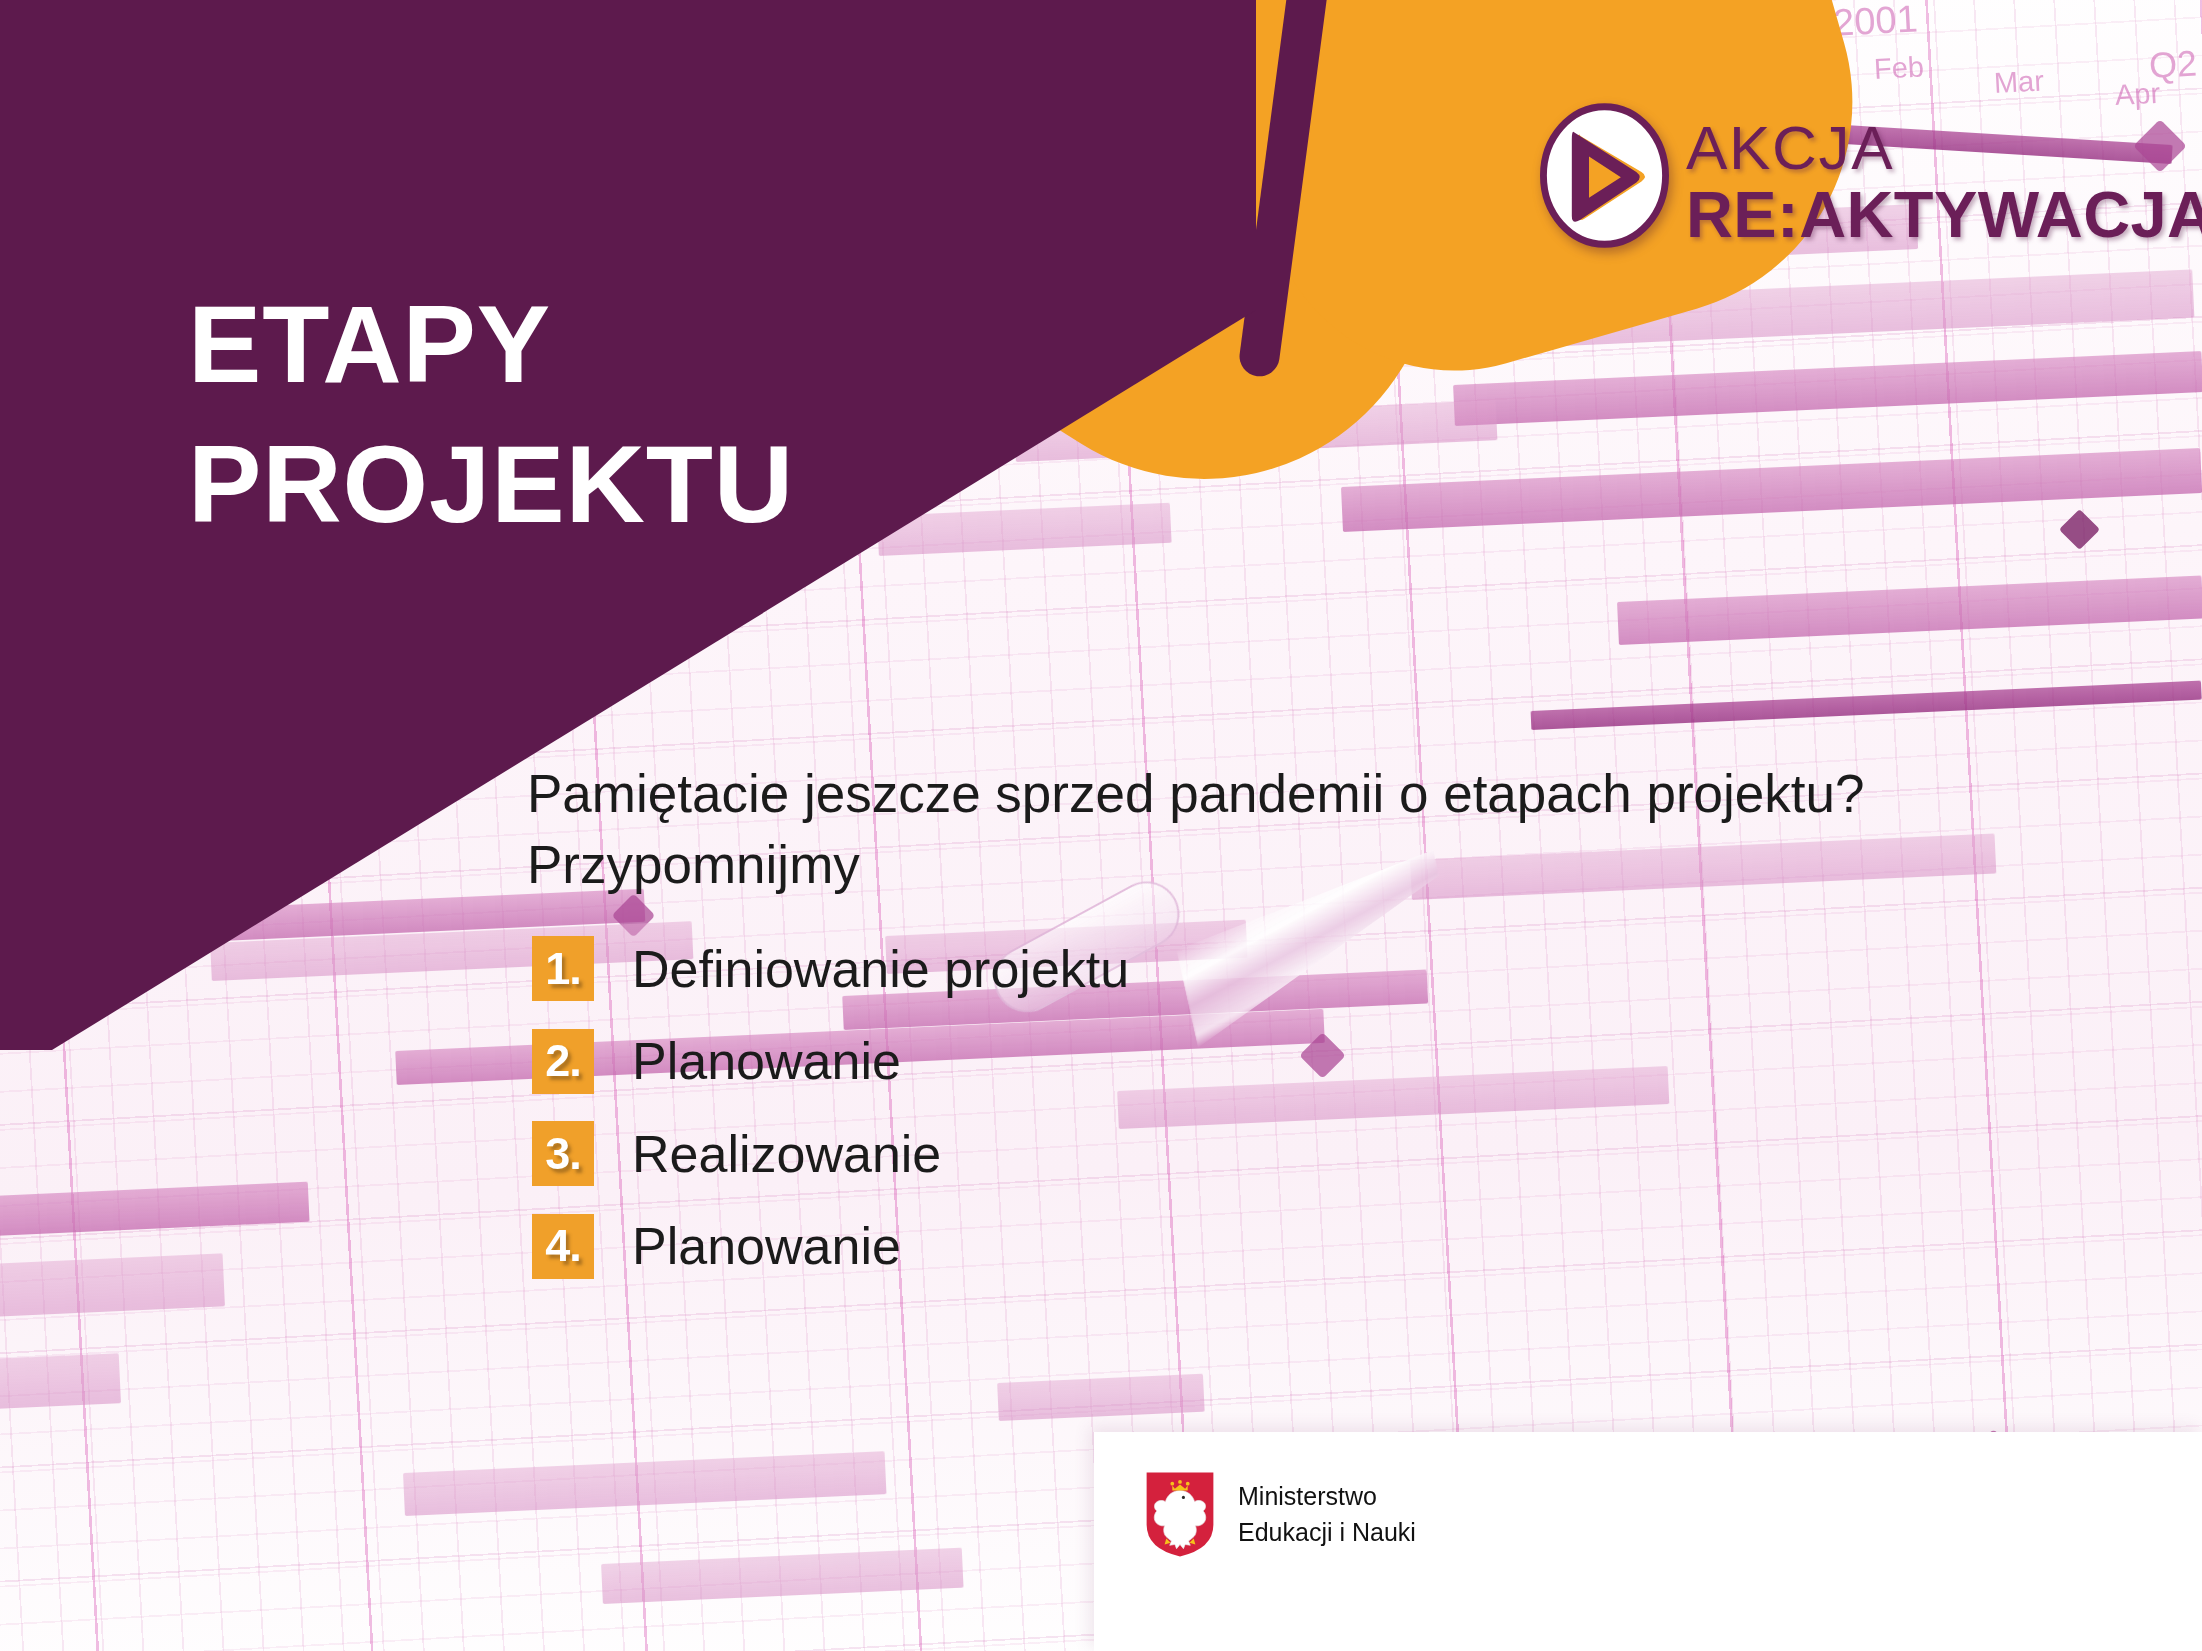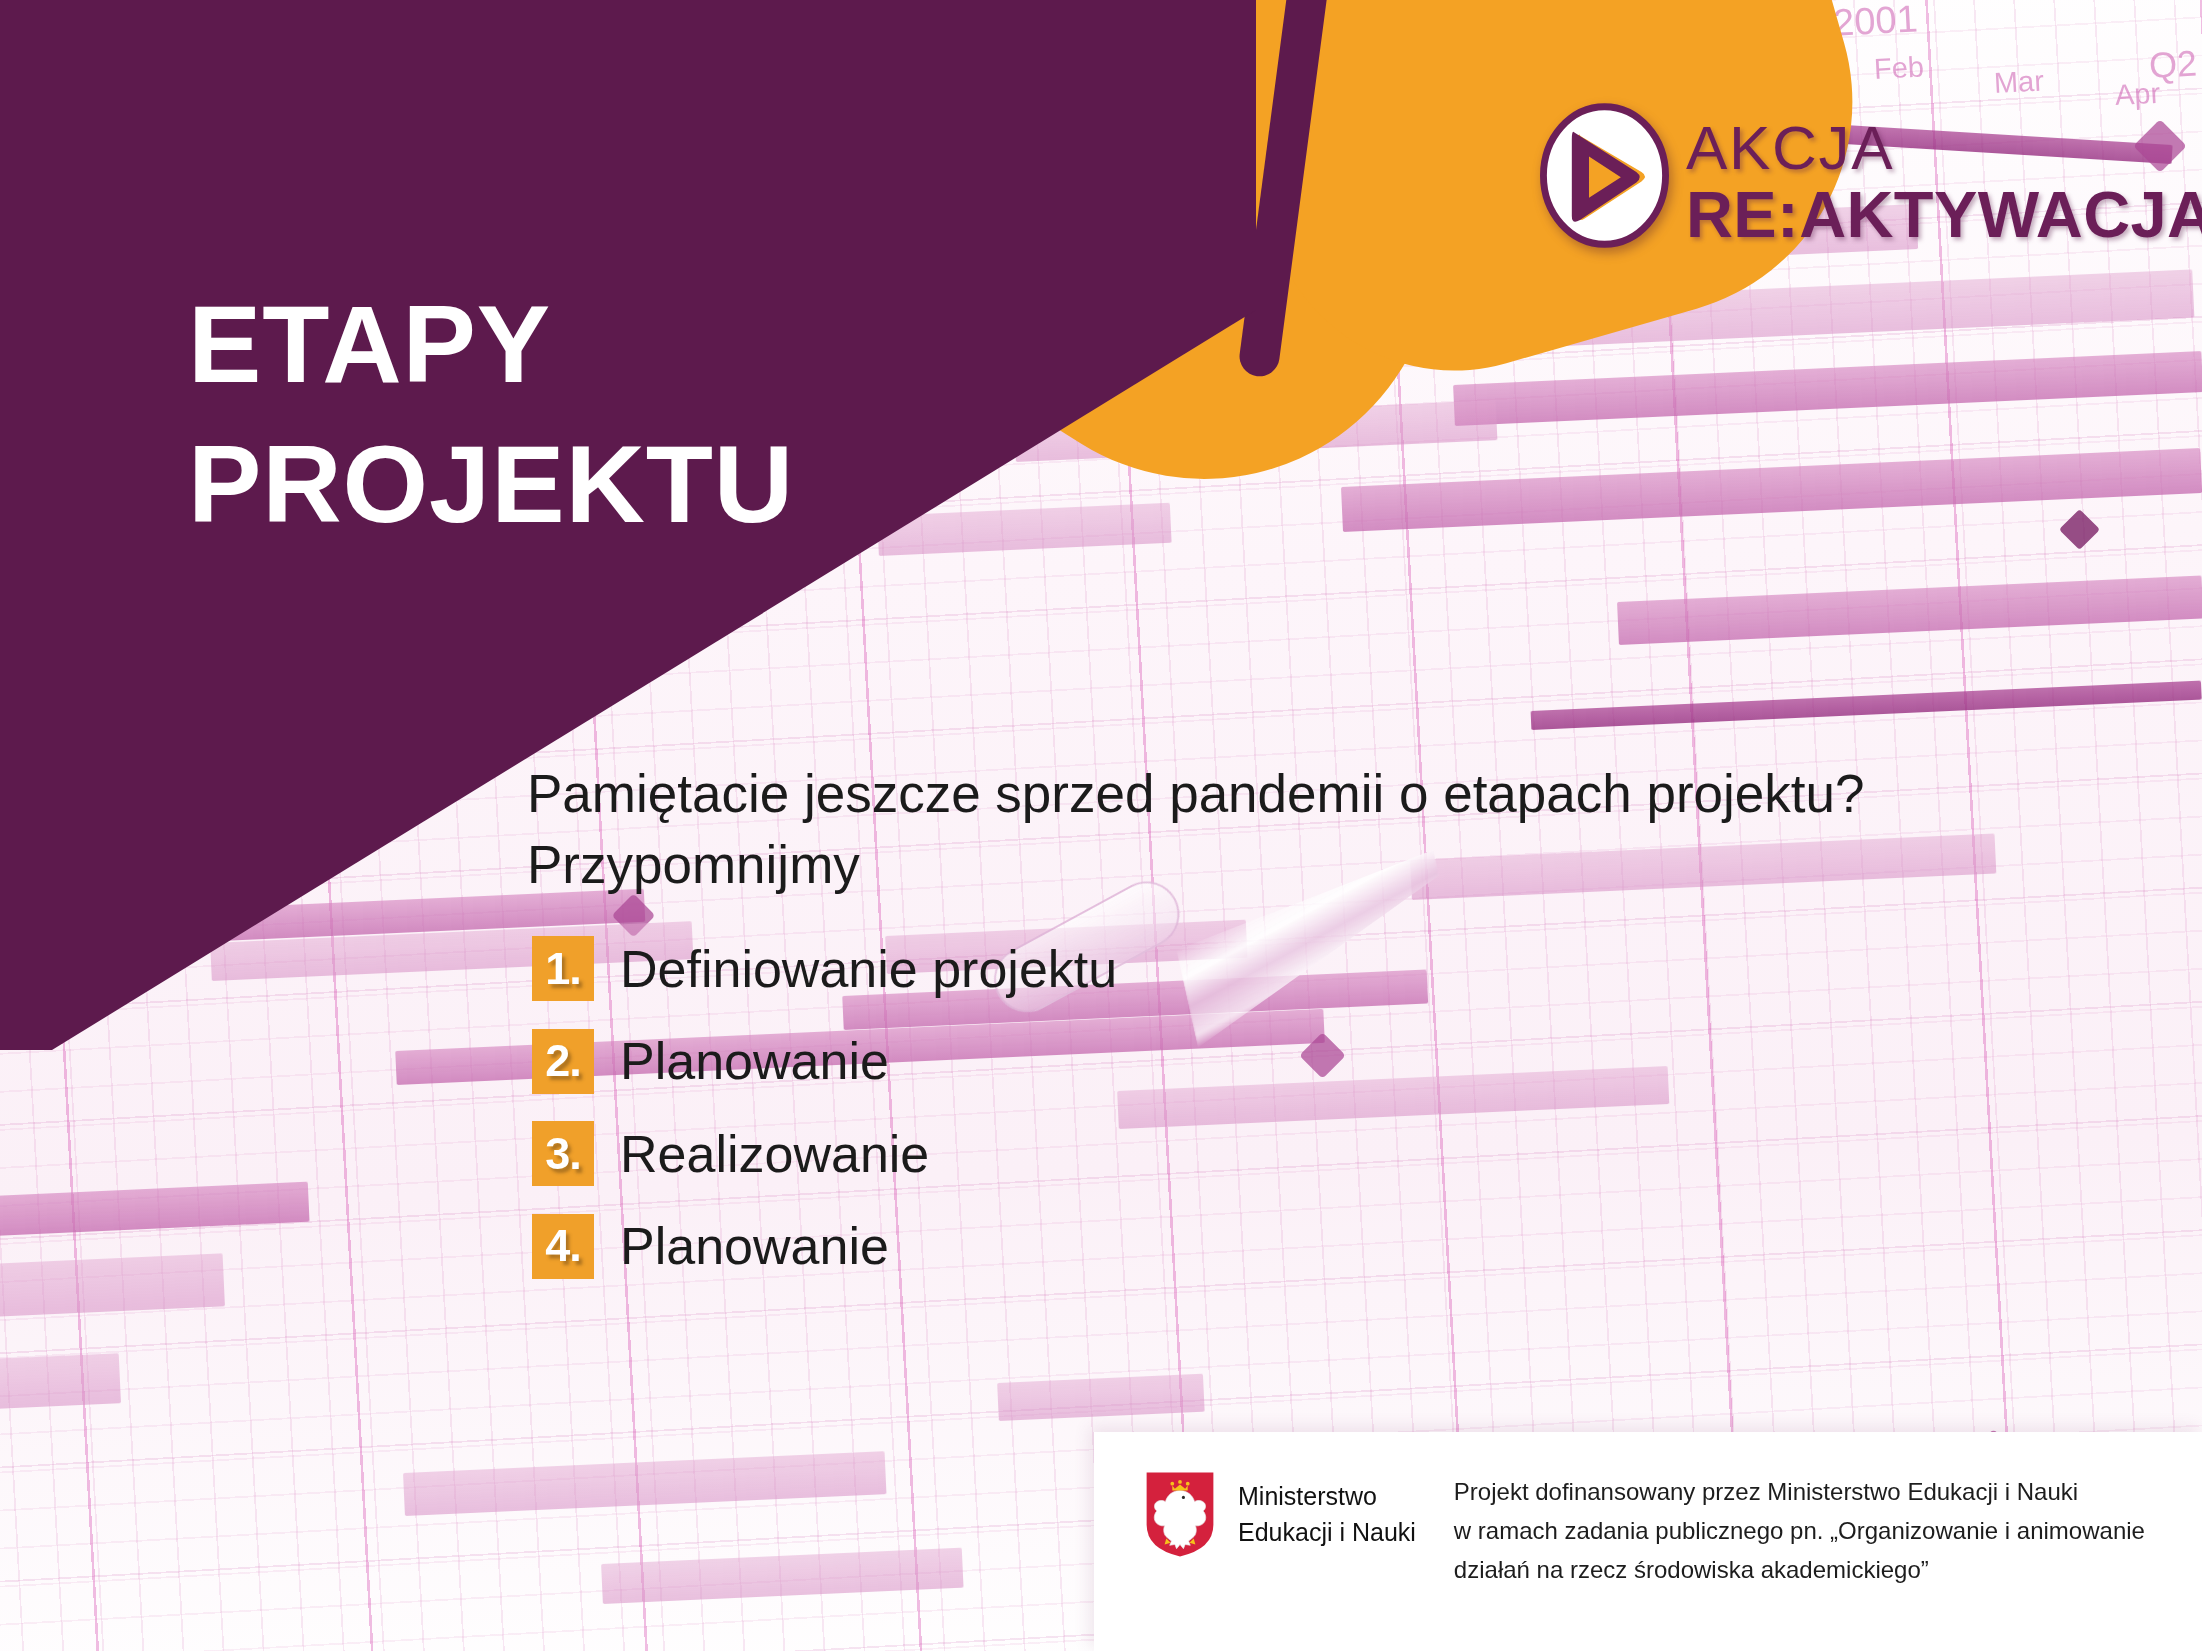--- a/index.html
+++ b/index.html
@@ -273,20 +273,21 @@
     justify-content: center;
     text-shadow: 3.4px 4.3px 3.4px rgba(90,60,20,.45);
     letter-spacing: -0.9px;
   }
   .step-label {
     color: #1b1b1b;
     font-size: 52px;
     font-weight: 400;
     line-height: 1;
     white-space: nowrap;
+    margin-left: 12px;
   }
 
   
   .footer-card {
     position: absolute;
     left: 1094px;
     top: 1432px;
     right: 0;
     bottom: 0;
     background: #ffffff;
@@ -435,19 +436,16 @@
             <circle cx="42" cy="14" r="2.2"></circle>
             <circle cx="51" cy="16" r="2.2"></circle>
           <path d="M26 80 L24 87 L31 85 Z"></path>
           <path d="M58 80 L60 87 L53 85 Z"></path>
         </g>
         <circle cx="46" cy="32" r="1.8" fill="#2a2a2a"></circle>
       </svg>
       <div class="mon-name">Ministerstwo
 Edukacji i Nauki</div>
     </div>
-    <div class="grant-text">Projekt dofinansowany przez Ministerstwo Edukacji i Nauki
-w ramach zadania publicznego pn. „Organizowanie i animowanie
-działań na rzecz środowiska akademickiego”</div>
   </div>
 
 </div>
 
 
 </body></html>

